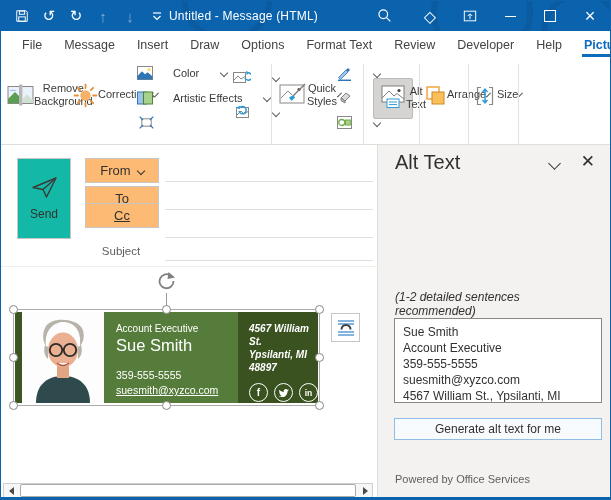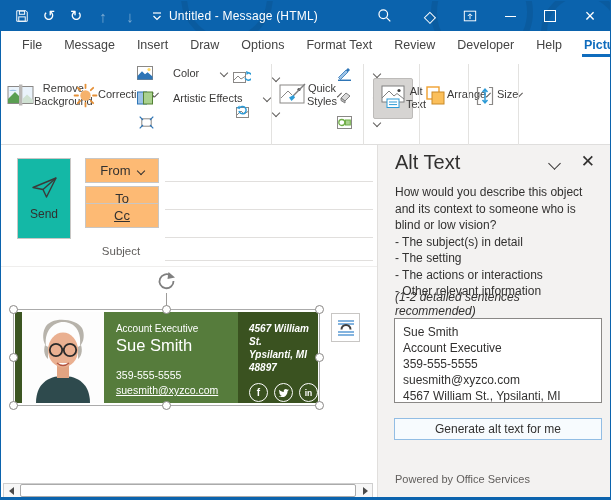--- a/index.html
+++ b/index.html
@@ -408,27 +408,20 @@
       <div class="sb-arrow">
           <span class="tri-r"></span>
         </div>
     </div>
   </div>
 
   <div class="pane">
     <div class="pane-title">Alt Text</div>
     <span class="pane-chev"></span>
     <span class="pane-close">✕</span>
-    <div class="pane-desc">
-      <div>How would you describe this object and its context to someone who is blind or low vision?</div>
-      <div>- The subject(s) in detail</div>
-      <div>- The setting</div>
-      <div>- The actions or interactions</div>
-      <div>- Other relevant information</div>
-    </div>
     <div class="pane-hint">(1-2 detailed sentences recommended)</div>
     <textarea class="pane-textarea" spellcheck="false" style="">Sue Smith
 Account Executive
 359-555-5555
 suesmith@xyzco.com
 4567 William St., Ypsilanti, MI 48897</textarea>
     <button class="pane-genbtn">Generate alt text for me</button>
     <div class="pane-footer">Powered by Office Services</div>
   </div>
 

